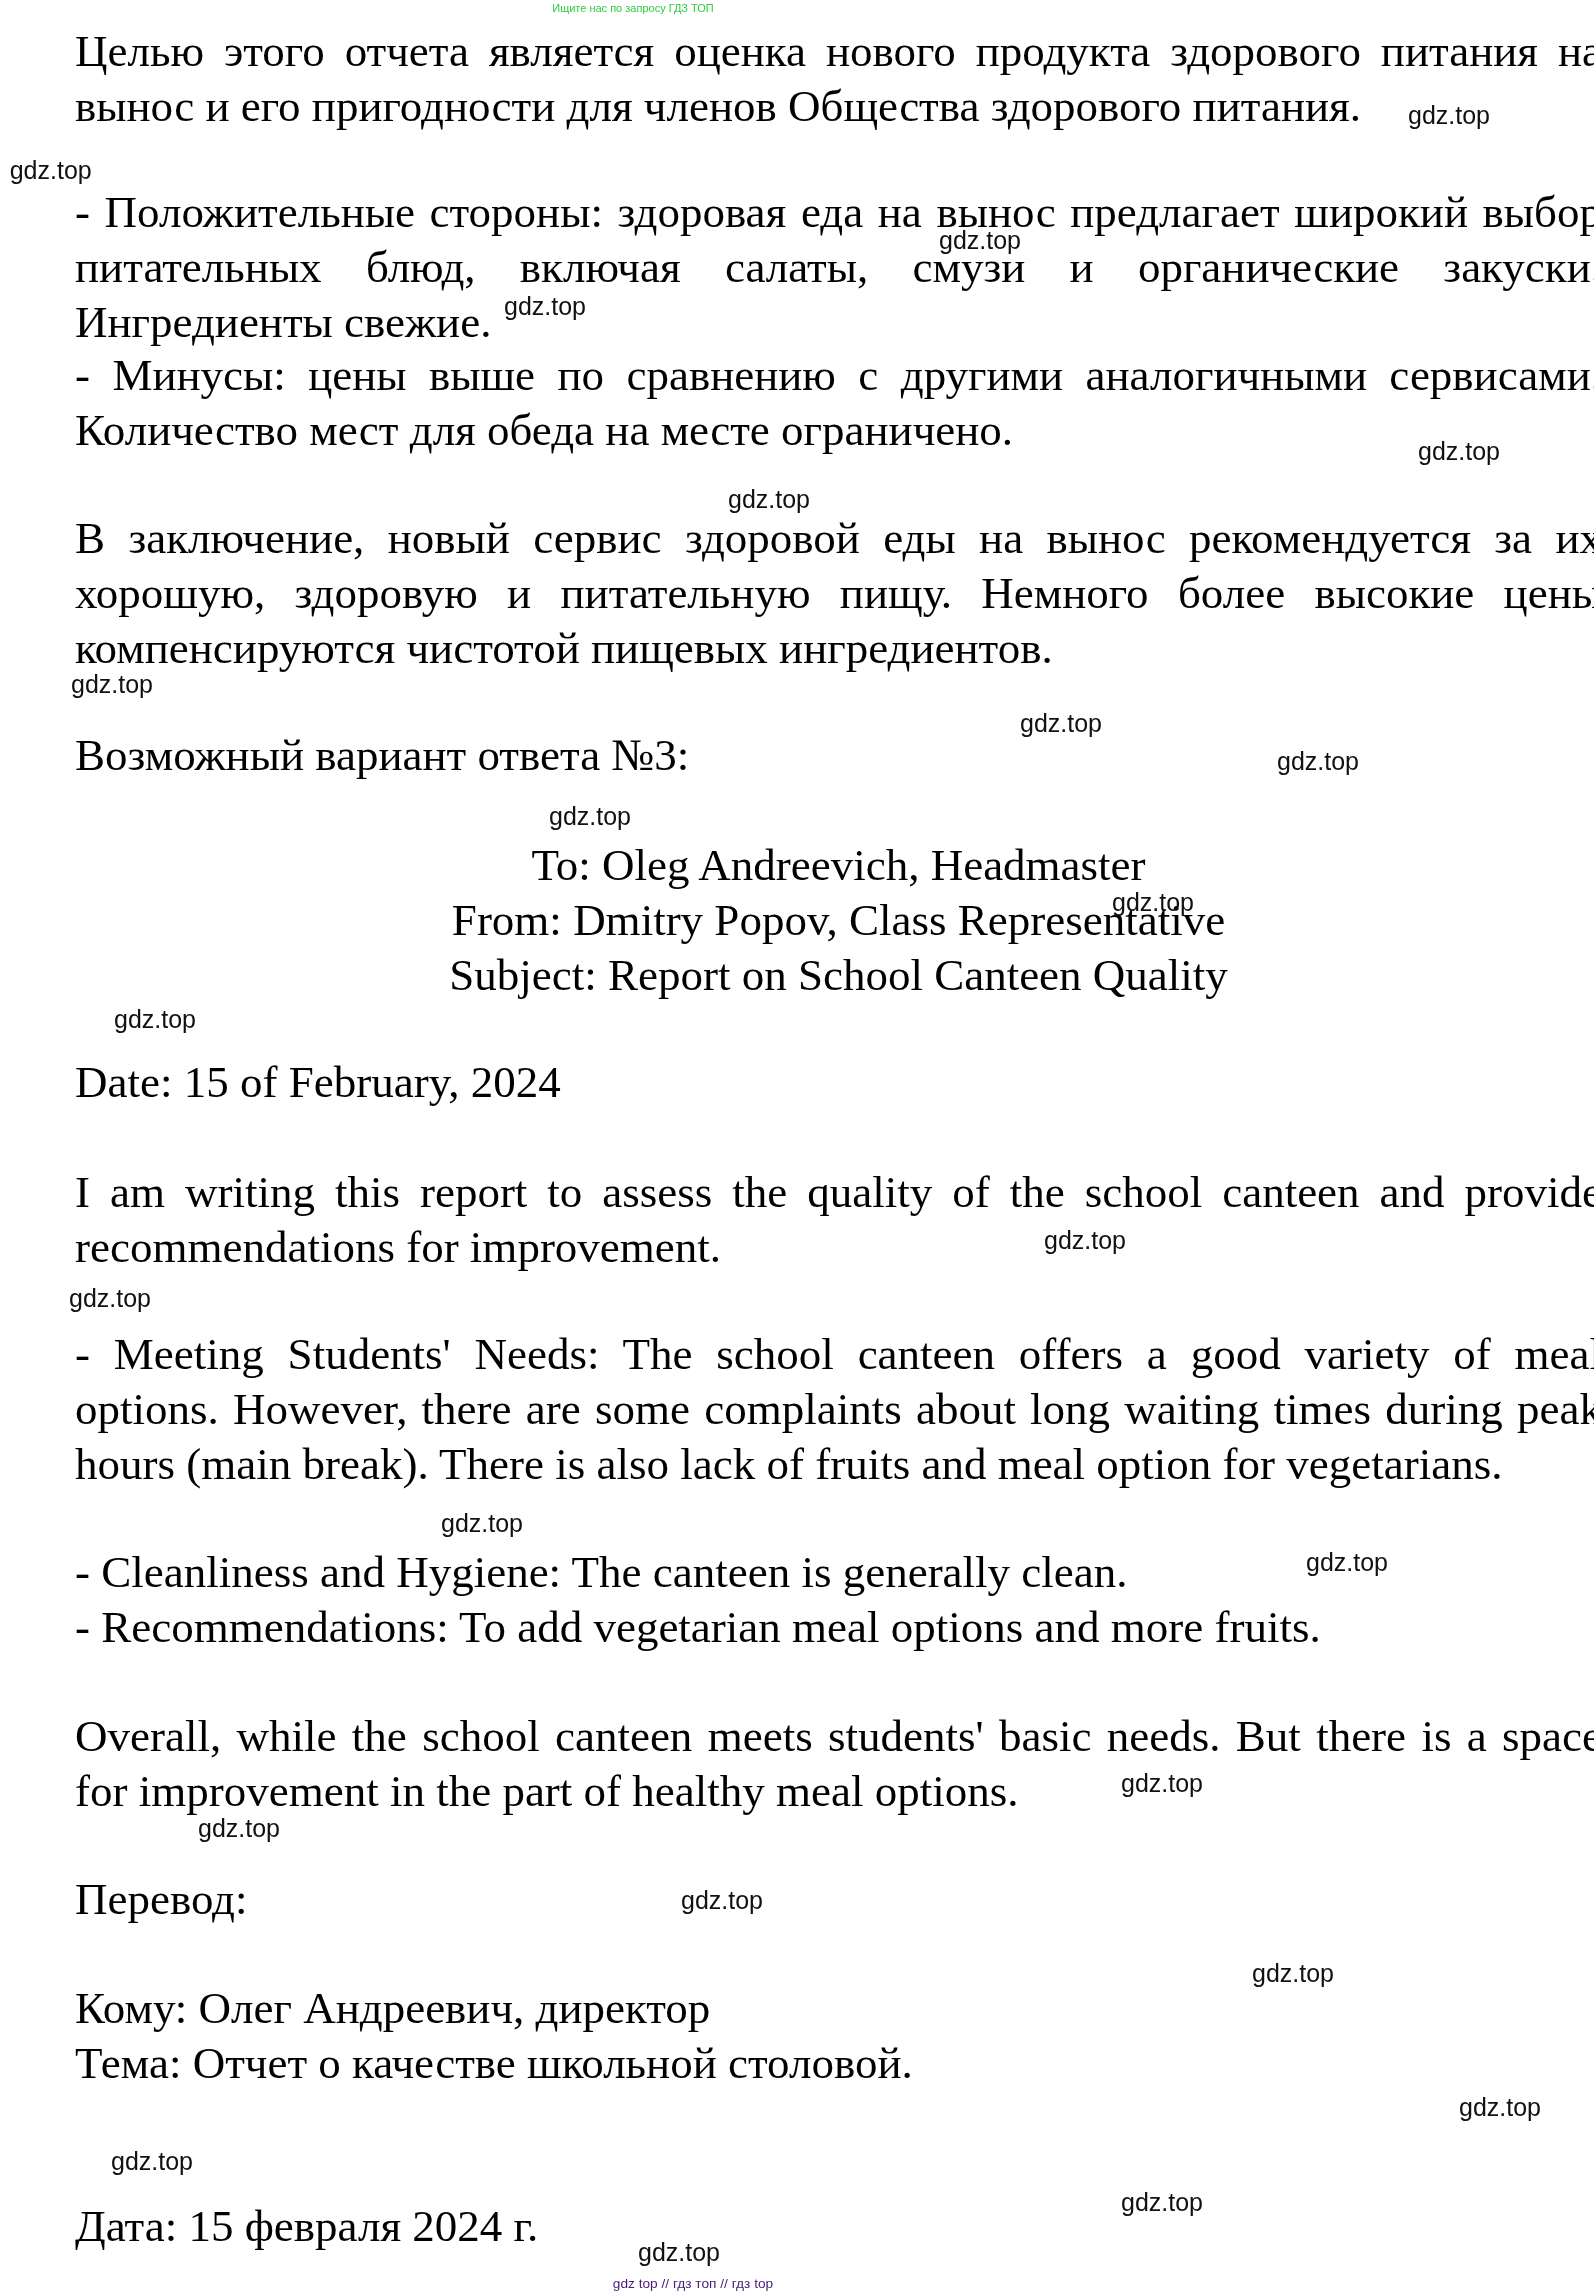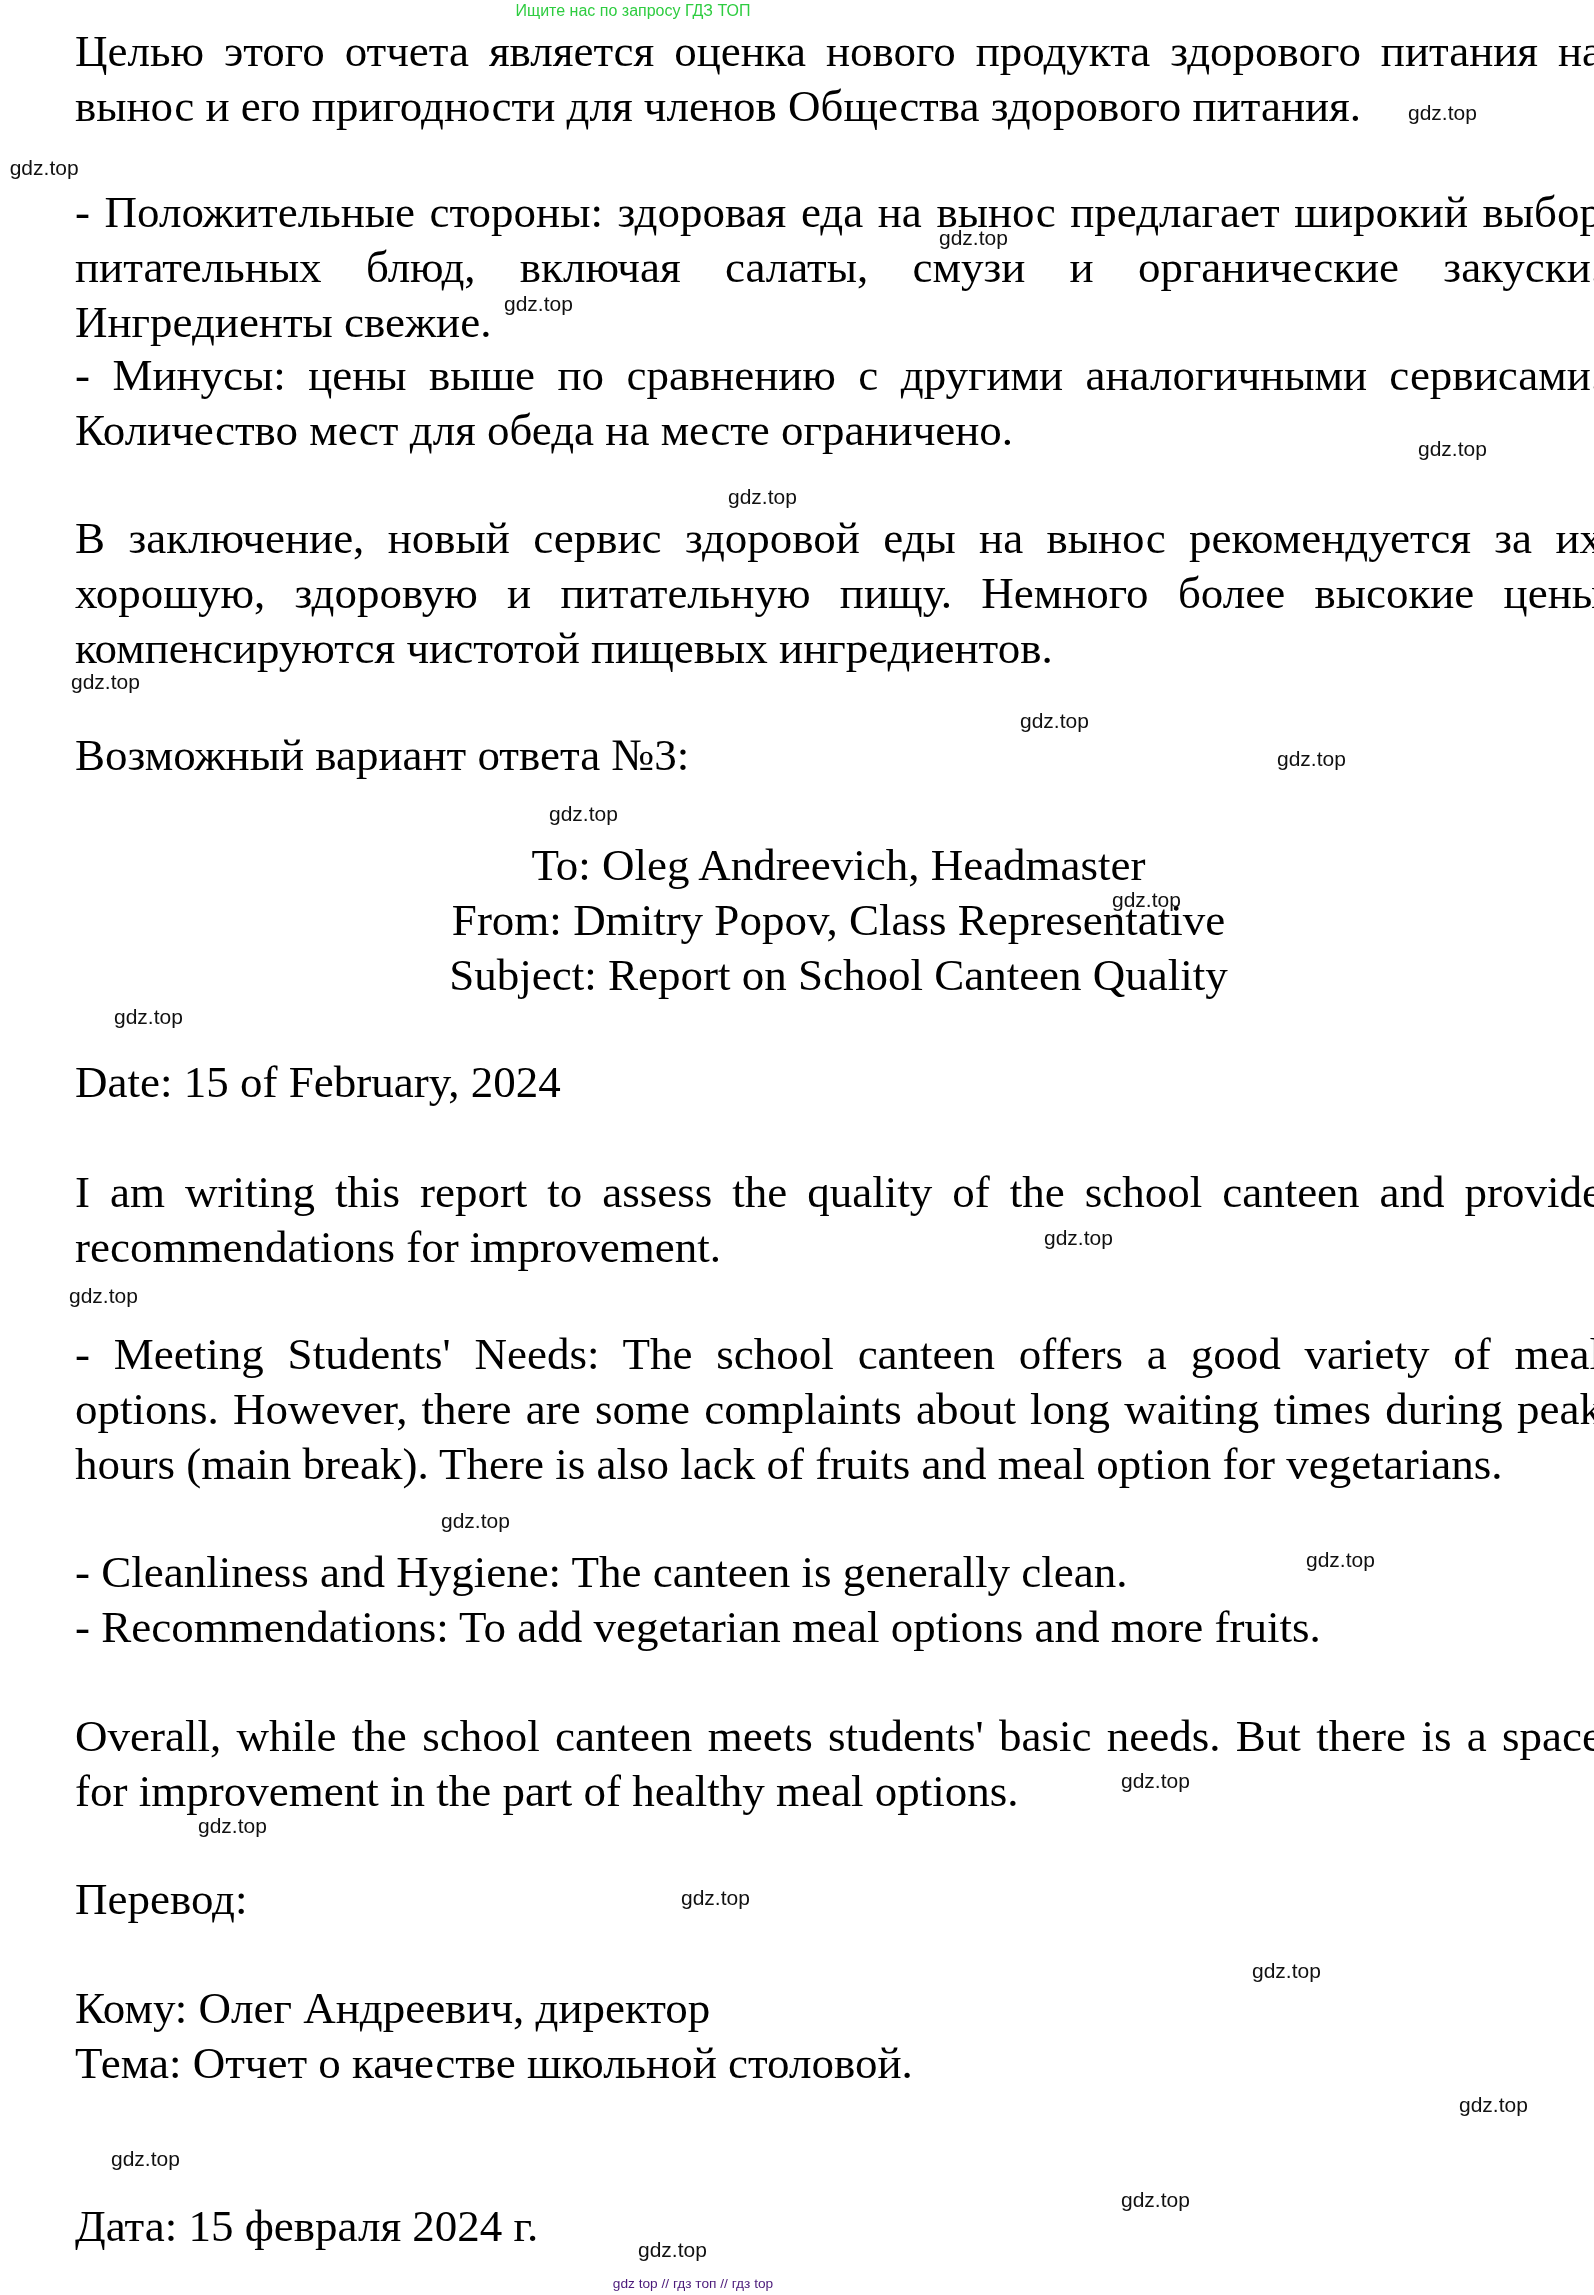--- a/index.html
+++ b/index.html
@@ -1,25 +1,25 @@
 <!DOCTYPE html>
 <html style="font-size:13px"><head>
 <meta charset="utf-8">
 <style>
   html, body { margin:0; padding:0; background:#ffffff; }
   body { width:1595px; height:2295px; position:relative; overflow:hidden; }
   .hdr { position:absolute; top:0; left:0; width:1266px; text-align:center; top:1.6px;
-         font-family:"Liberation Sans", sans-serif; font-size:16px; color:#2ecc40; }
+         font-family:"Liberation Sans", sans-serif; font-size:11px; color:#2ecc40; }
   .ftr { position:absolute; left:0; width:1386px; text-align:center; top:2276px;
          font-family:"Liberation Sans", sans-serif; font-size:13.7px; color:#4b1a7a; }
   .blk { position:absolute; left:35px; width:1527px;
          font-family:"Liberation Serif", serif; font-size:45px; line-height:55px; color:#000;margin-left:40px; }
   .blk p { margin:0; }
   .just { text-align:justify; text-align-last:left; }
-  .wm { position:absolute; font-family:"Liberation Sans", sans-serif; font-size:21px; color:#111; }
+  .wm { position:absolute; font-family:"Liberation Sans", sans-serif; font-size:25px; color:#111; }
 </style>
 </head>
 <body>
 
 <div class="hdr">Ищите нас по запросу ГДЗ ТОП</div>
 
 <div class="blk just" style="top:24px;">
   <p>Целью этого отчета является оценка нового продукта здорового питания на вынос и его пригодности для членов Общества здорового питания.</p>
 </div>
 <div class="blk just" style="top:185px;">

